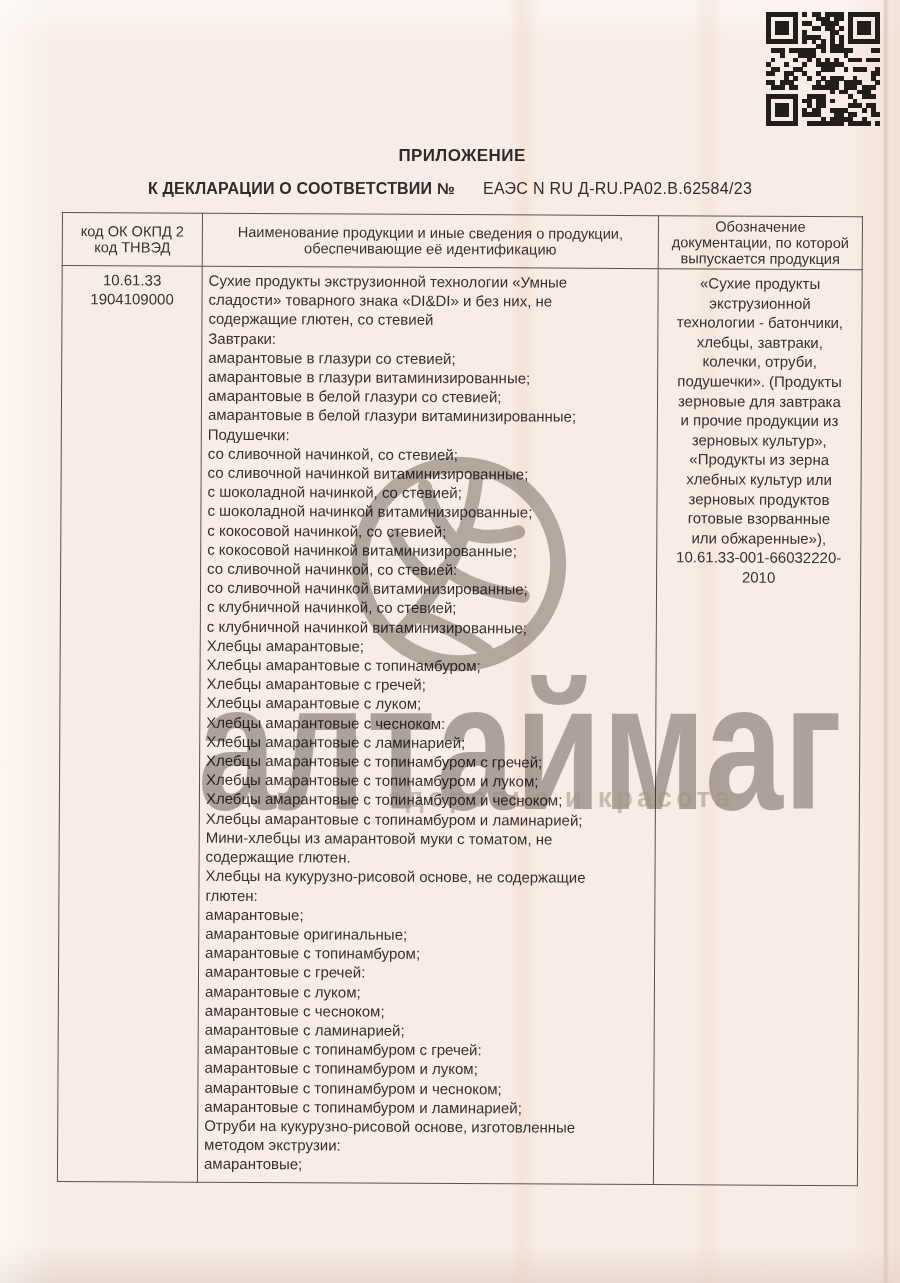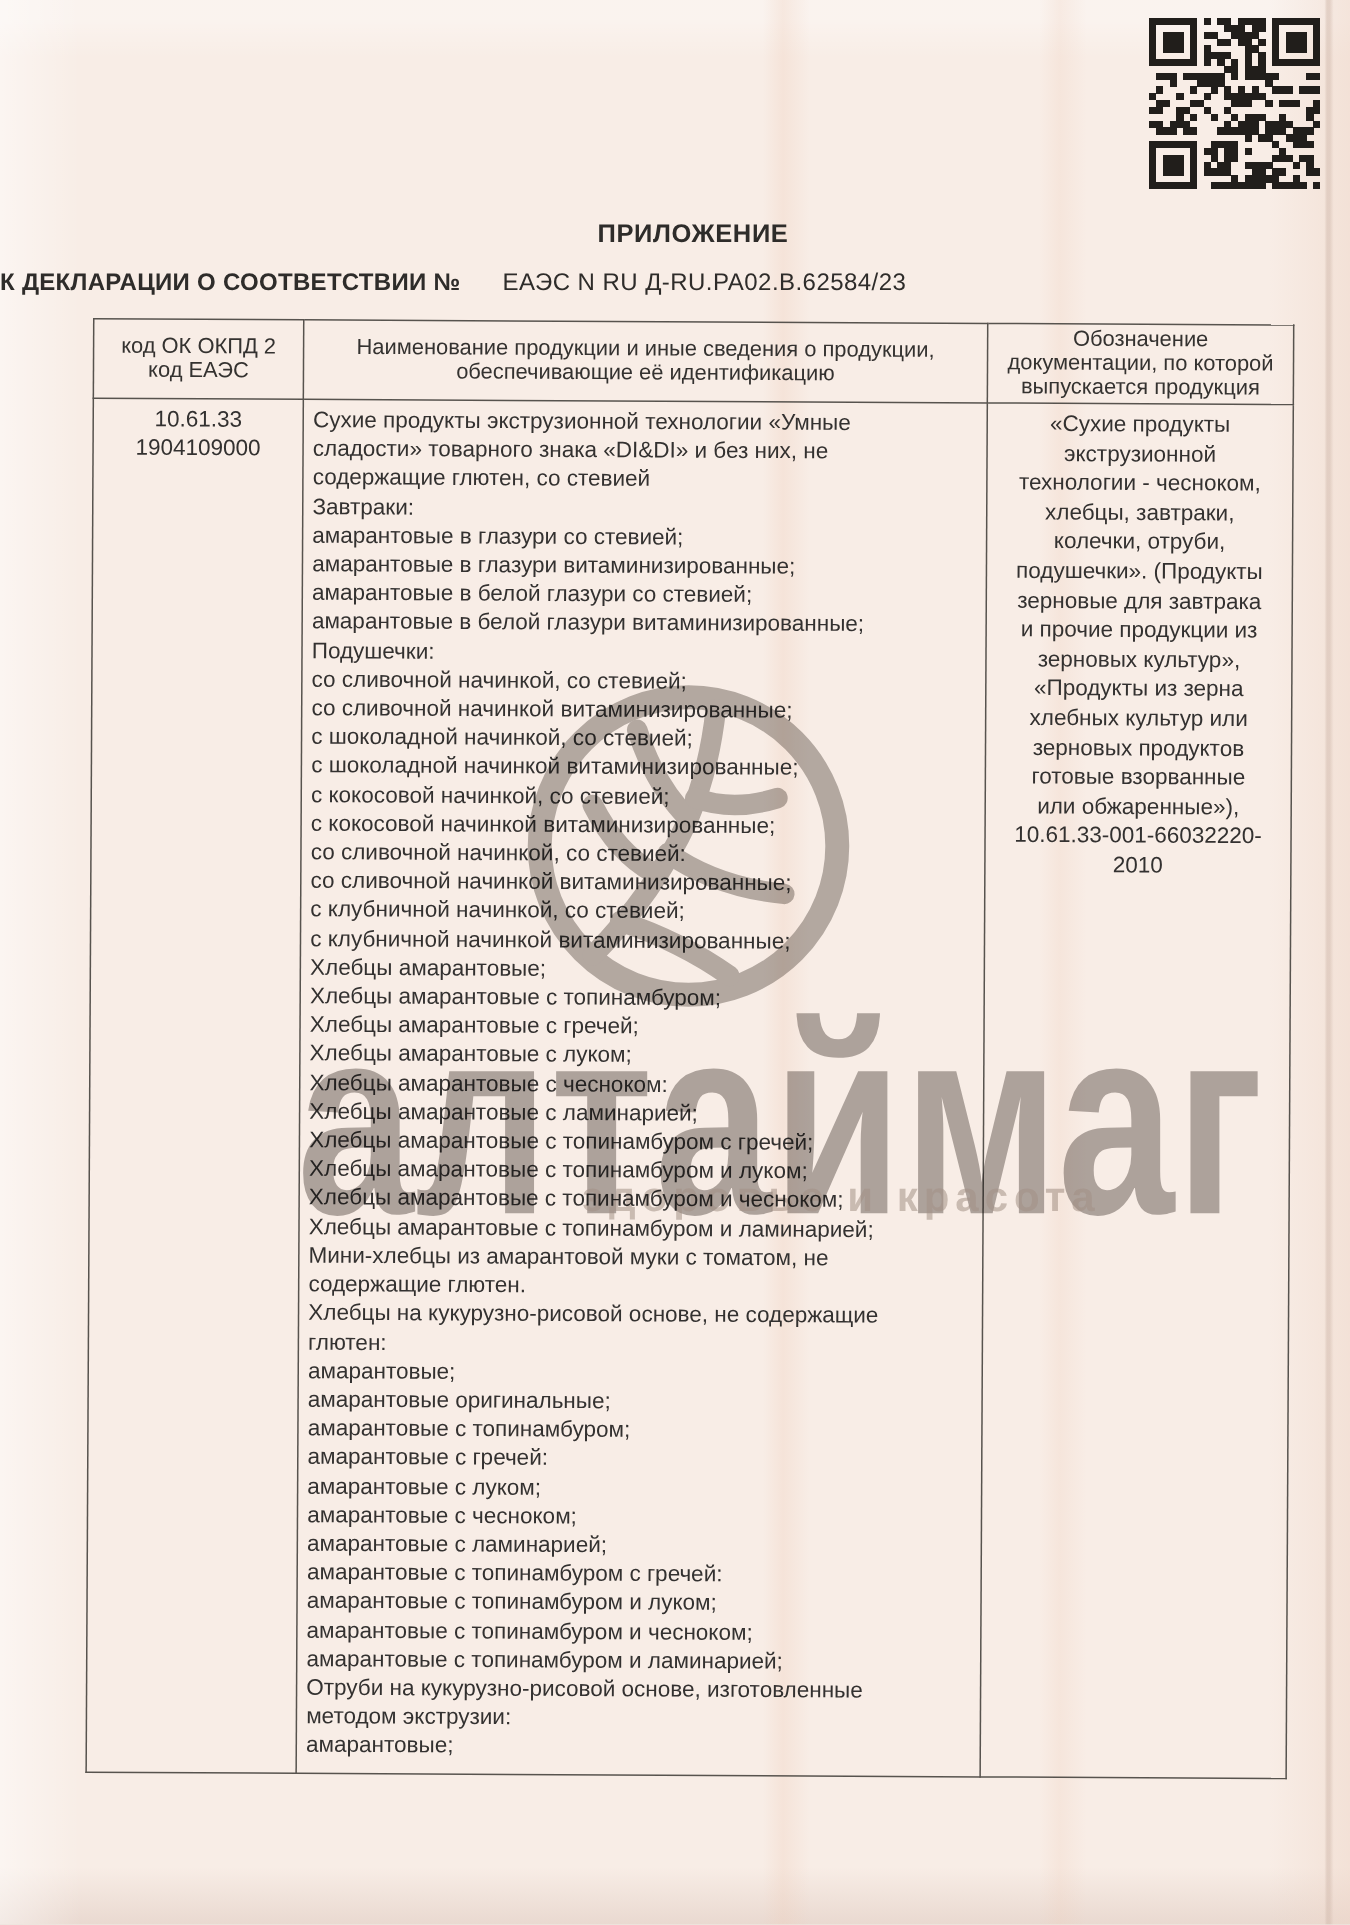--- a/index.html
+++ b/index.html
@@ -17,21 +17,21 @@
   }
   
   .qr { position:absolute; top:12px; right:20px; width:114px; height:114px; }
   
   .title {
     position:absolute; top:146px; left:12px; width:100%;
     text-align:center; font-size:17px; font-weight:bold; letter-spacing:.4px; color:#2e2c2a;
   }
   .subtitle {
     position:absolute; top:180px; left:0; width:100%;
-    display:flex; justify-content:flex-start; align-items:baseline; gap:28px;
+    display:flex; justify-content:center; align-items:baseline; gap:28px;
     font-size:16px; color:#2e2c2a; white-space:nowrap;
   }
   .subtitle .lbl { font-weight:bold; letter-spacing:.2px; }
   .subtitle .num { font-weight:normal; letter-spacing:.3px; }
   
   table.decl {
     position:absolute; top:212px; left:62px; width:800px;
     border-collapse:collapse; table-layout:fixed;
     transform:rotate(.3deg); transform-origin:top left;
   }
@@ -388,21 +388,21 @@
   <table class="decl">
     <colgroup>
         <col style="width:140px">
         <col style="width:456px">
         <col style="width:204px">
       </colgroup>
     <thead>
       <tr>
         <th>
             <div>код ОК ОКПД 2</div>
-            <div>код ЕАЭС</div>
+            <div>код ТНВЭД</div>
           </th>
         <th>
             <div>Наименование продукции и иные сведения о продукции,</div>
             <div>обеспечивающие её идентификацию</div>
           </th>
         <th>
             <div>Обозначение</div>
             <div>документации, по которой</div>
             <div>выпускается продукция</div>
           </th>
@@ -459,21 +459,21 @@
             <div>амарантовые с топинамбуром и луком;</div>
             <div>амарантовые с топинамбуром и чесноком;</div>
             <div>амарантовые с топинамбуром и ламинарией;</div>
             <div>Отруби на кукурузно-рисовой основе, изготовленные</div>
             <div>методом экструзии:</div>
             <div>амарантовые;</div>
           </td>
         <td class="c-doc">
             <div>«Сухие продукты</div>
             <div>экструзионной</div>
-            <div>технологии - чесноком,</div>
+            <div>технологии - батончики,</div>
             <div>хлебцы, завтраки,</div>
             <div>колечки, отруби,</div>
             <div>подушечки». (Продукты</div>
             <div>зерновые для завтрака</div>
             <div>и прочие продукции из</div>
             <div>зерновых культур»,</div>
             <div>«Продукты из зерна</div>
             <div>хлебных культур или</div>
             <div>зерновых продуктов</div>
             <div>готовые взорванные</div>

